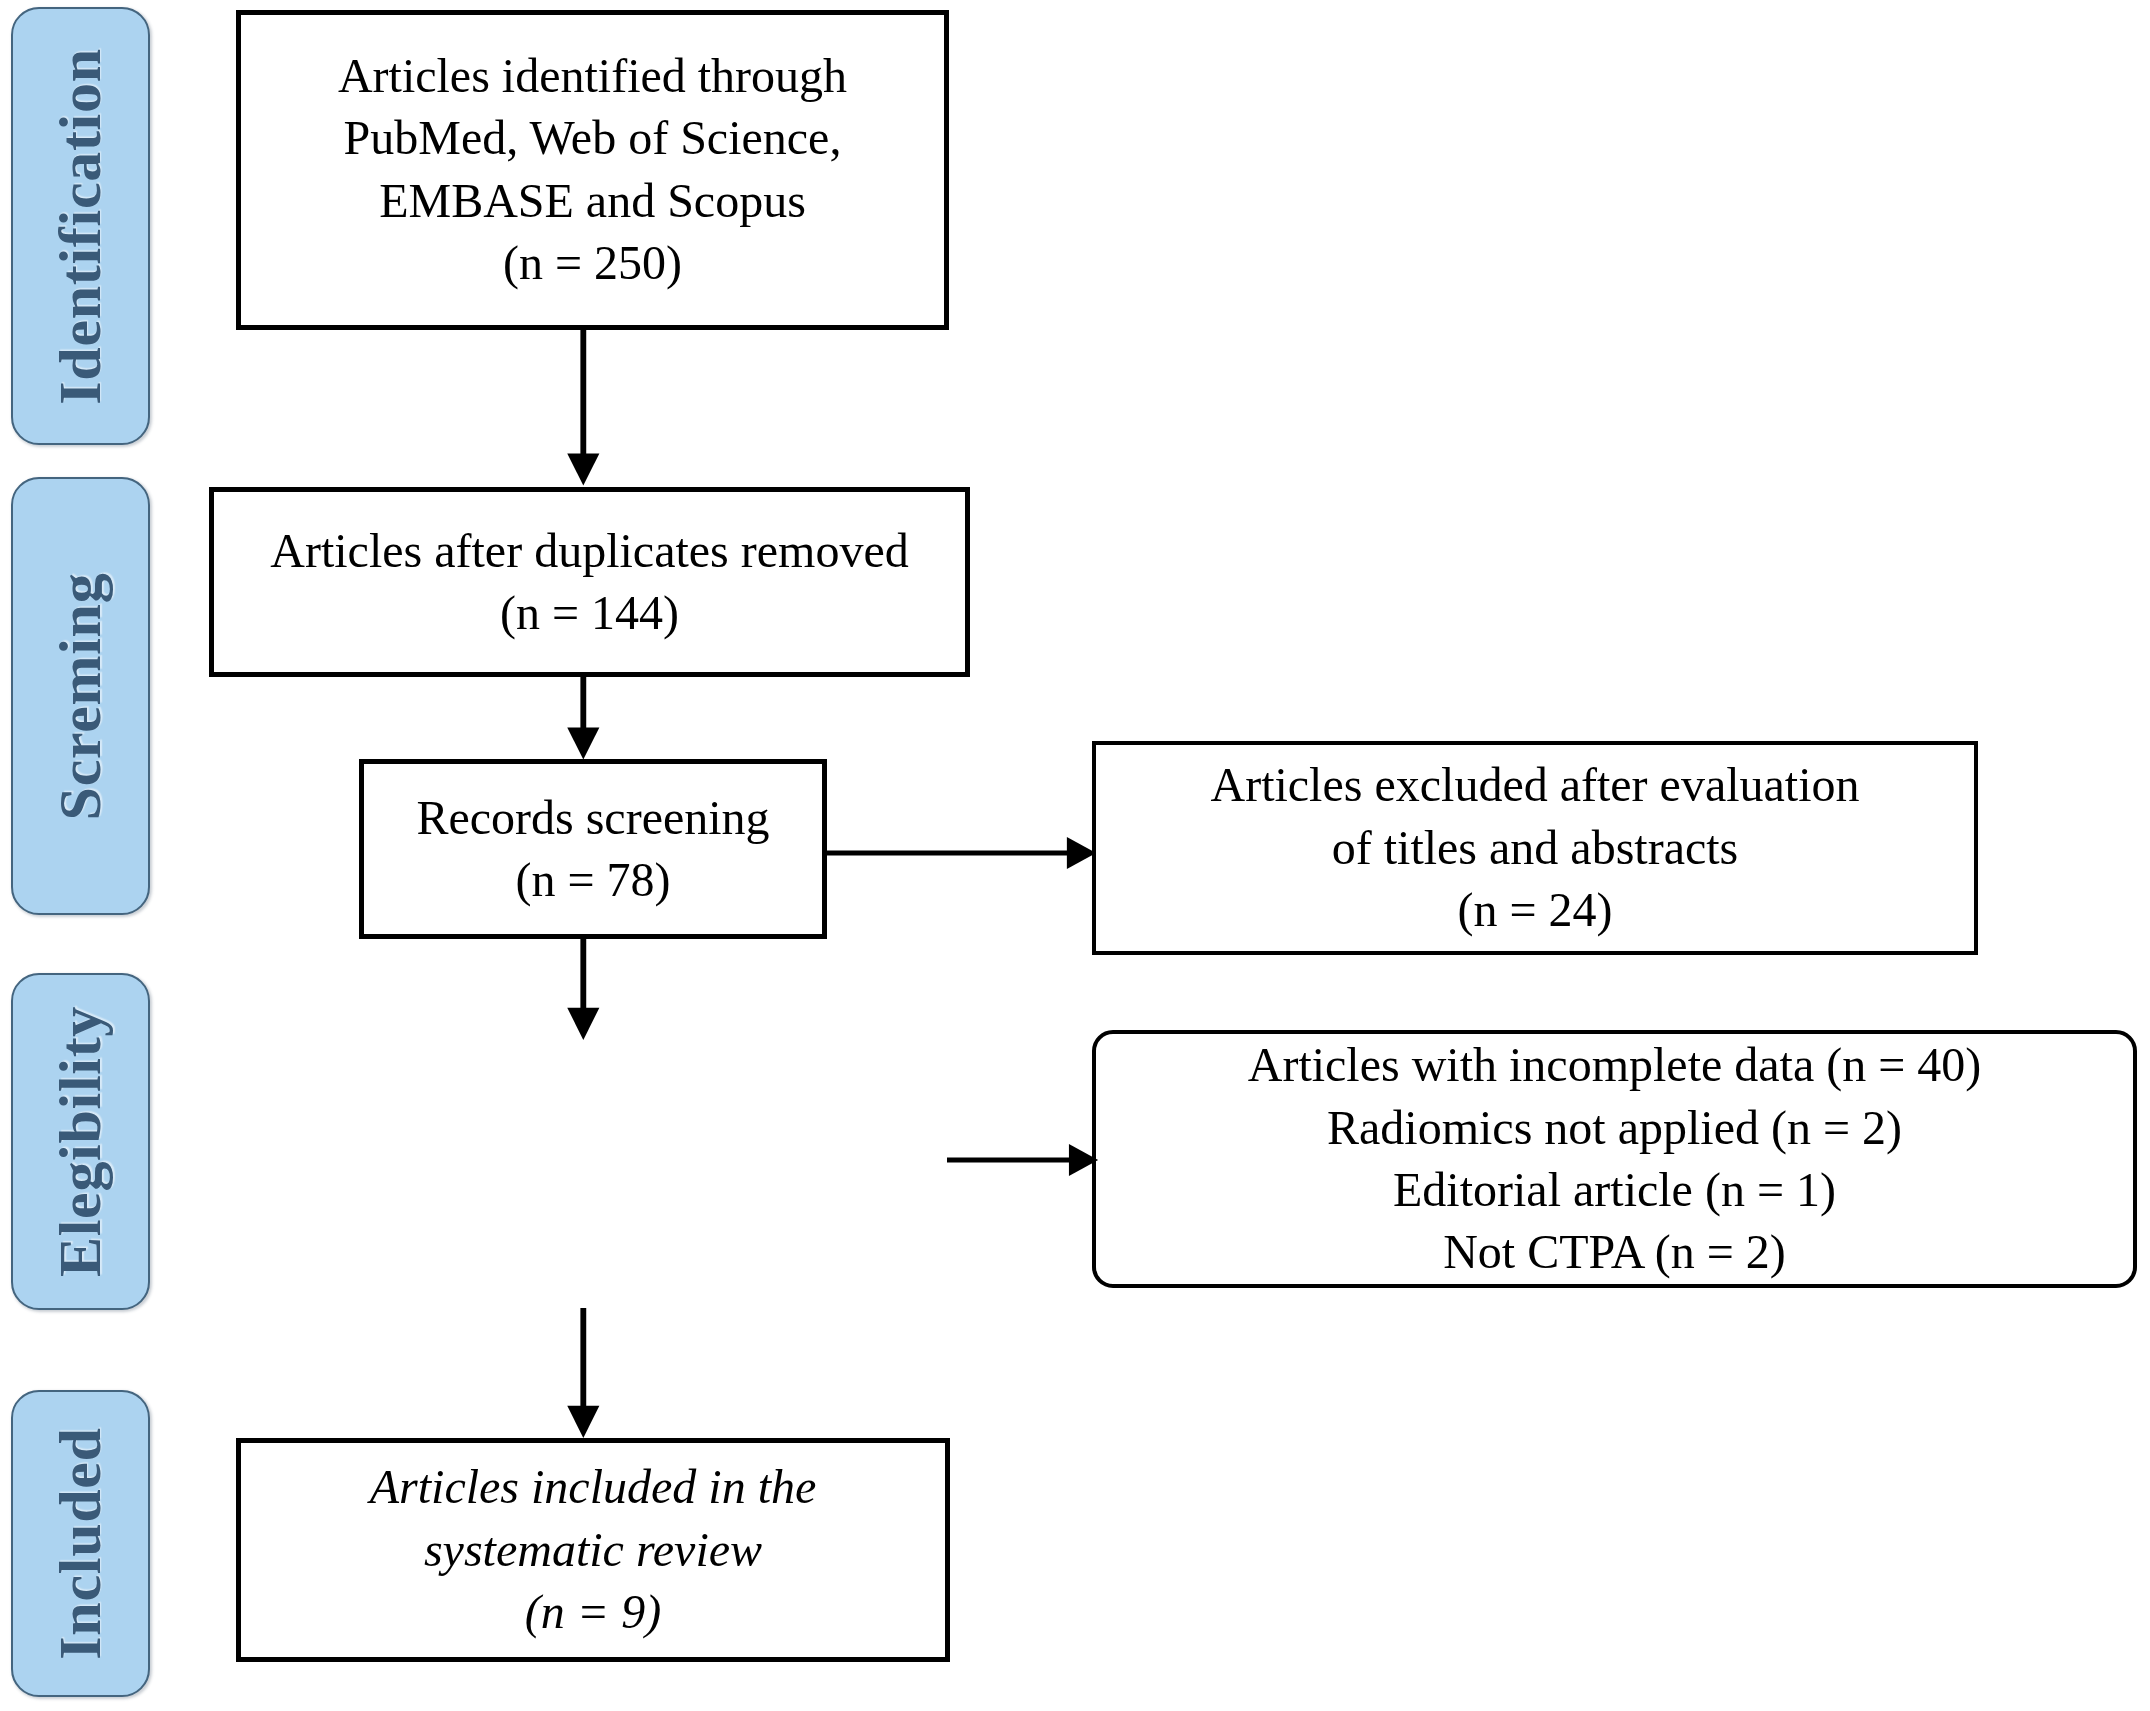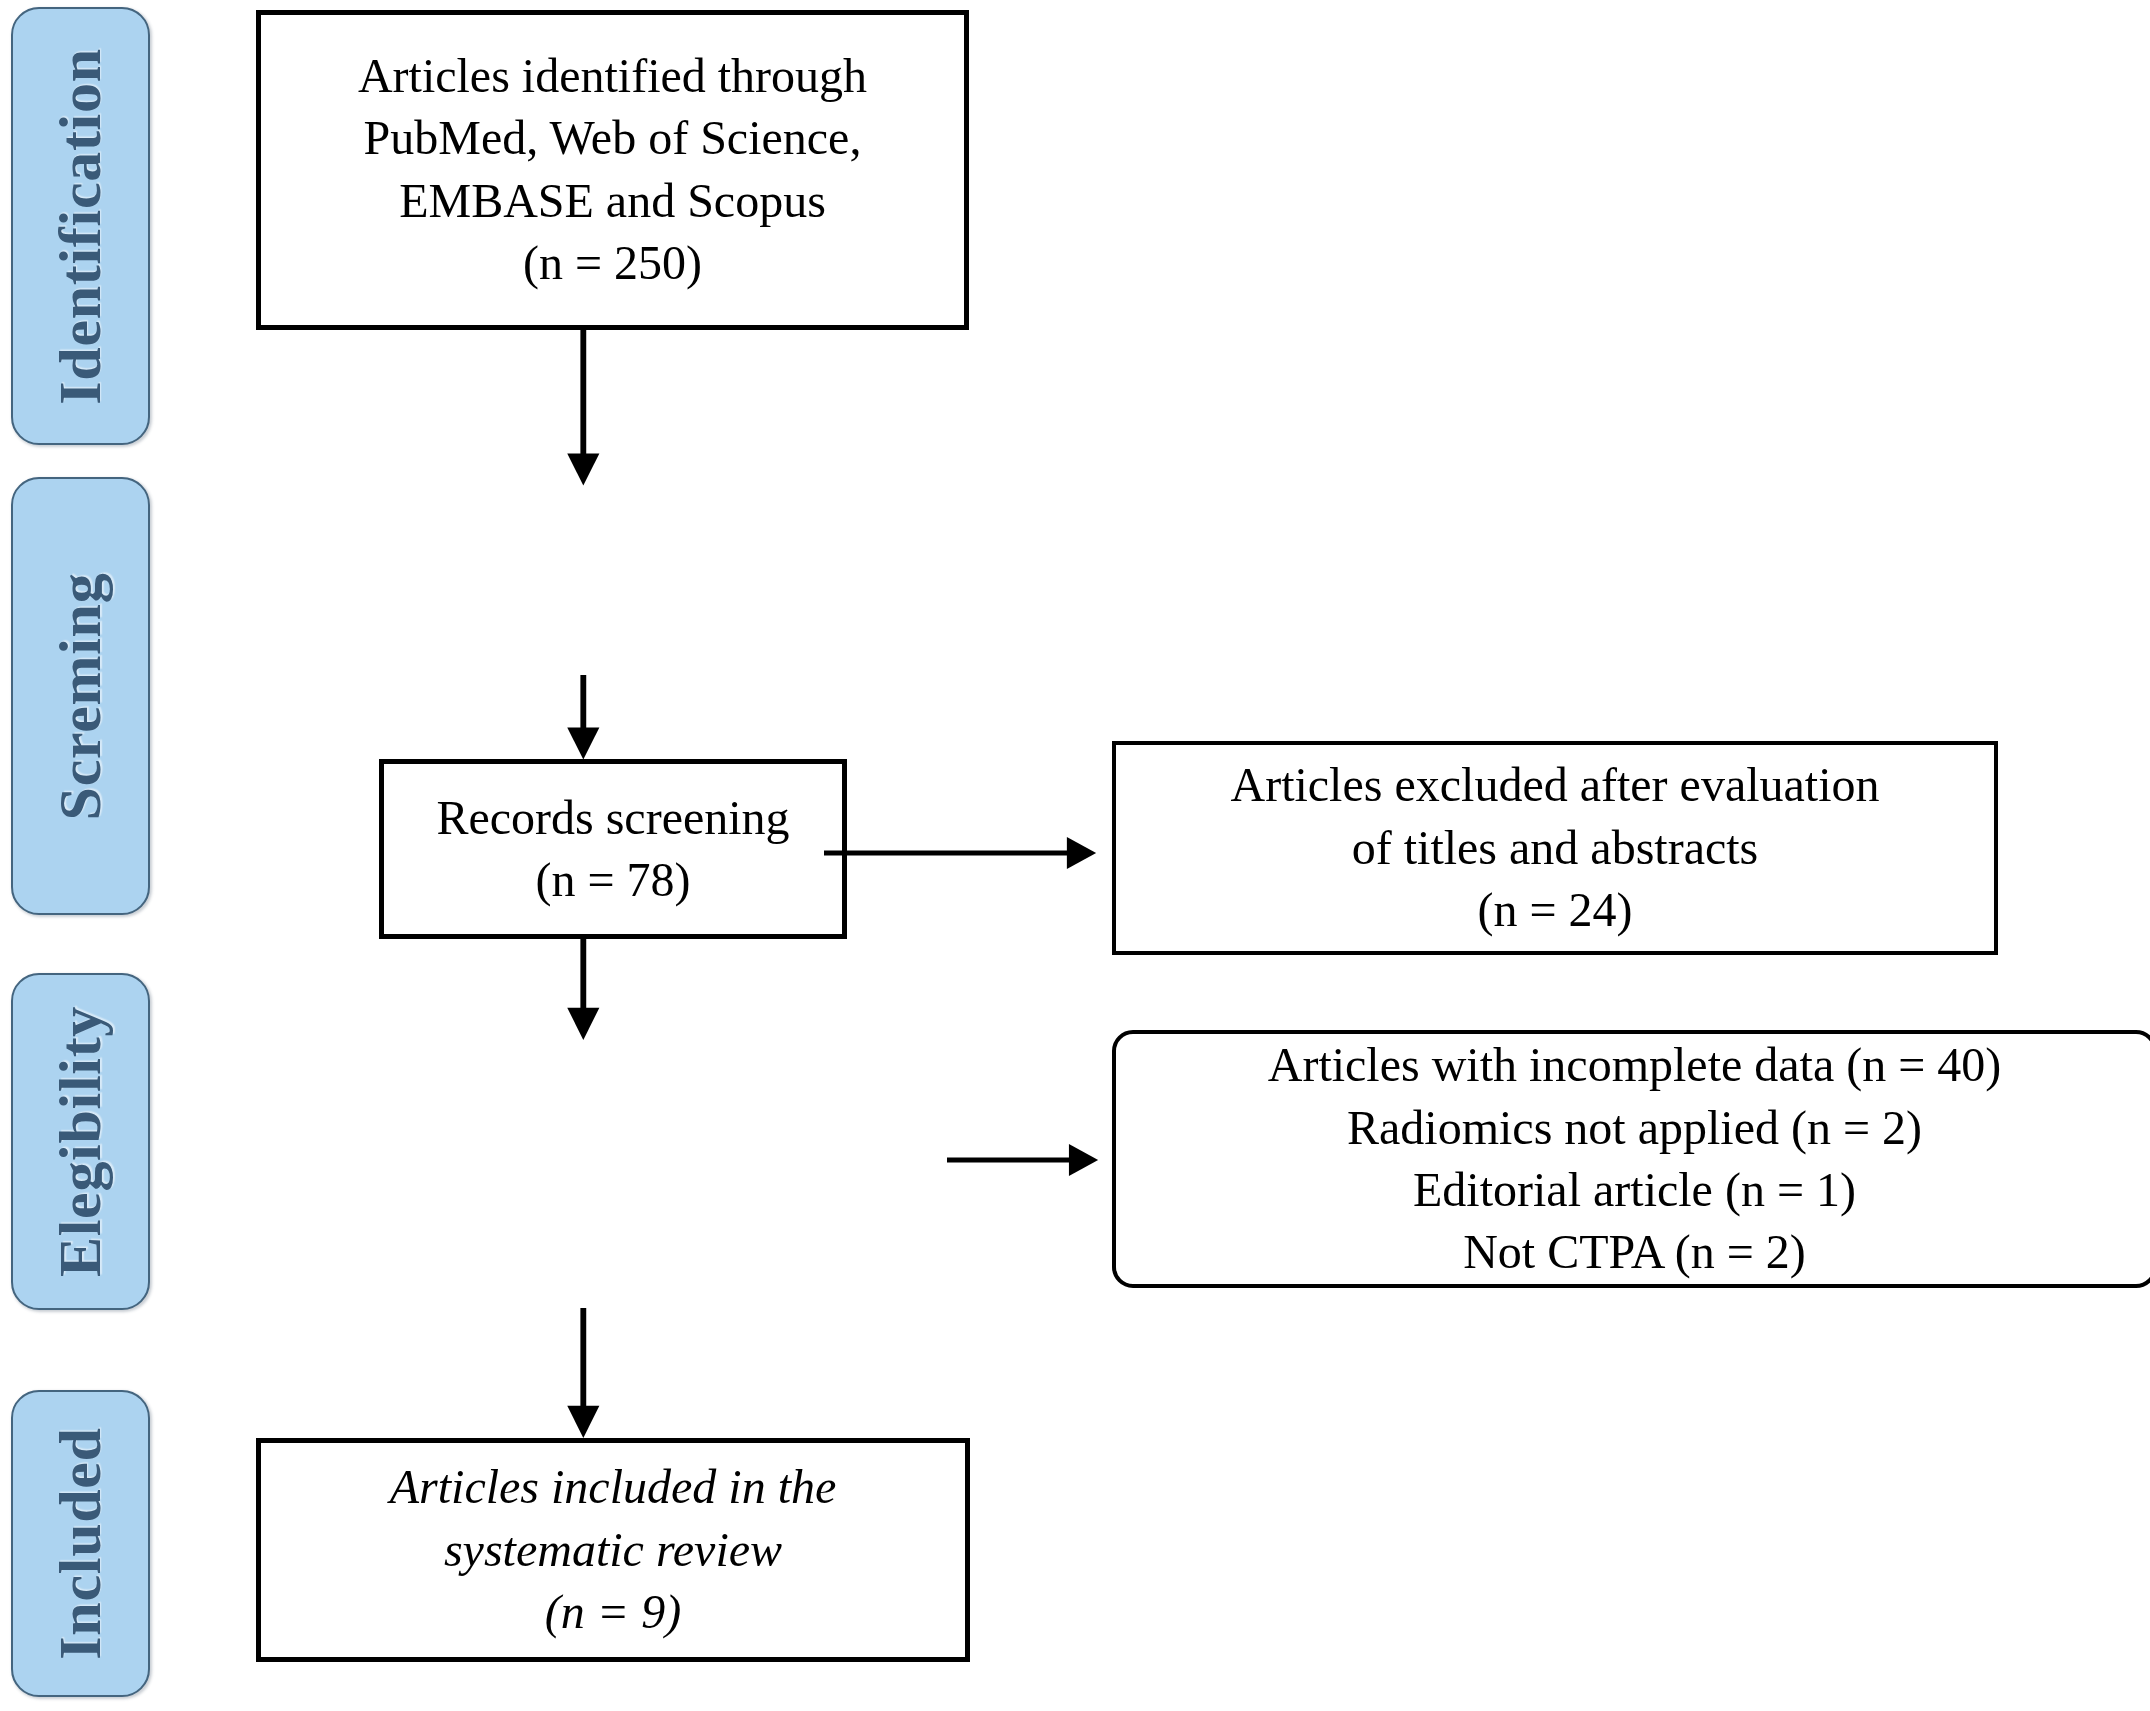--- a/index.html
+++ b/index.html
@@ -43,21 +43,20 @@
   
   .flow-box {
     position: absolute;
     box-sizing: border-box;
     background: #ffffff;
     border: 5.1px solid #000000;
     display: flex;
     align-items: center;
     justify-content: center;
     text-align: center;
-    margin-left: 20px;
   }
   .flow-box .box-text {
     color: #000000;
     font-family: "Liberation Serif", "DejaVu Serif", serif;
     font-size: 48px;
     line-height: 1.30;
     white-space: pre-line;
     padding: 0 13px;
   }
   .flow-box.thin-border {
@@ -94,20 +93,24 @@
     <span class="stage-label-text">Included</span>
   </div>
 
   <div class="flow-box" style="left:236px; top:9.5px; width:713px; height:320px;">
     <span class="box-text">Articles identified through
 PubMed, Web of Science,
 EMBASE and Scopus
 (n = 250)</span>
   </div>
 
+  <div class="flow-box" style="left:209px; top:487px; width:761px; height:190px;">
+    <span class="box-text">Articles after  duplicates removed
+(n = 144)</span>
+  </div>
 
   <div class="flow-box" style="left:359px; top:759px; width:468px; height:180px;justify-content:center;">
     <span class="box-text">Records screening
 (n = 78)</span>
   </div>
 
 
   <div class="flow-box" style="left:236px; top:1438px; width:714px; height:224px;font-style:italic;">
     <span class="box-text">Articles included in the
 systematic review

